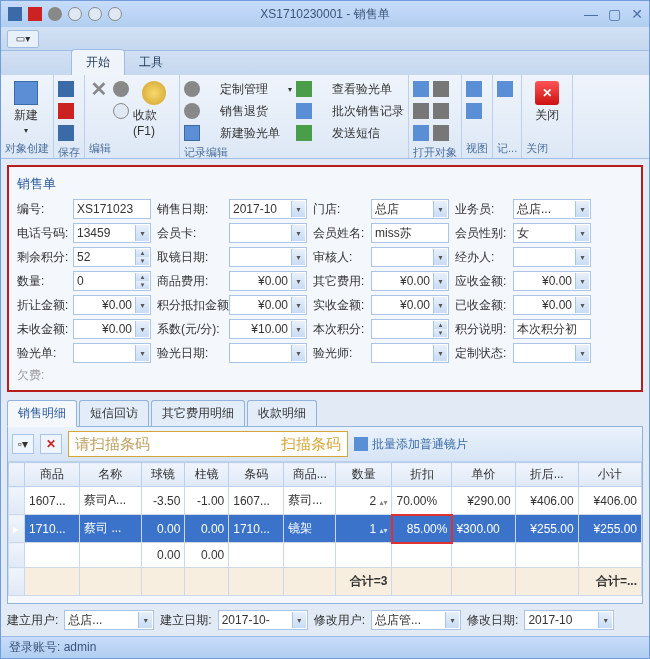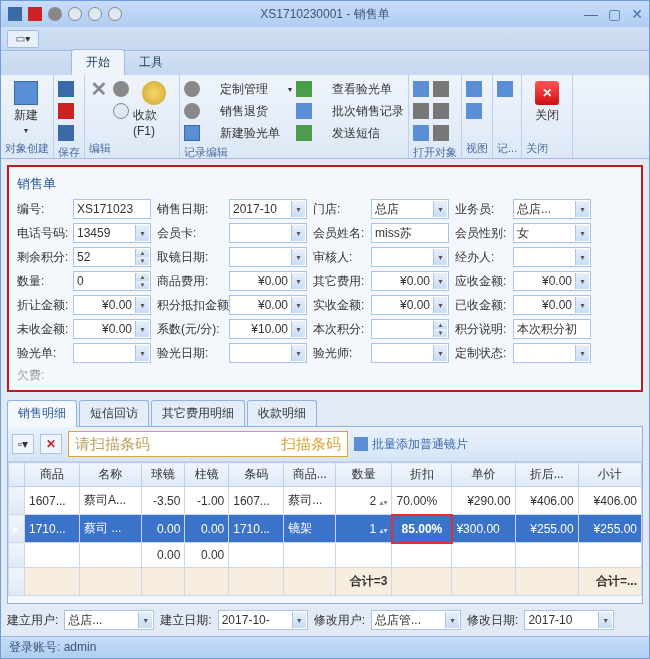--- a/index.html
+++ b/index.html
@@ -477,21 +477,21 @@
             </tr>
             <tr class="sel">
               <td class="rowhdr">▸</td>
               <td>1710...</td>
               <td>蔡司 ...</td>
               <td style="text-align: right;">0.00</td>
               <td style="text-align: right;">0.00</td>
               <td>1710...</td>
               <td>镜架</td>
               <td style="text-align: right;">1 <span style="font-size:8px;color:#cdf;">▴▾</span></td>
-              <td style="text-align: center; outline: rgb(224, 48, 48) solid 2px; outline-offset: -1px; font-weight: bold;">85.00%</td>
+              <td style="text-align: right; outline: rgb(224, 48, 48) solid 2px; outline-offset: -1px;">85.00%</td>
               <td style="text-align: left;">¥300.00</td>
               <td style="text-align: right;">¥255.00</td>
               <td style="text-align: right;">¥255.00</td>
             </tr>
             <tr class="">
               <td class="rowhdr"></td>
               <td></td>
               <td></td>
               <td style="text-align: right;">0.00</td>
               <td style="text-align: right;">0.00</td>

